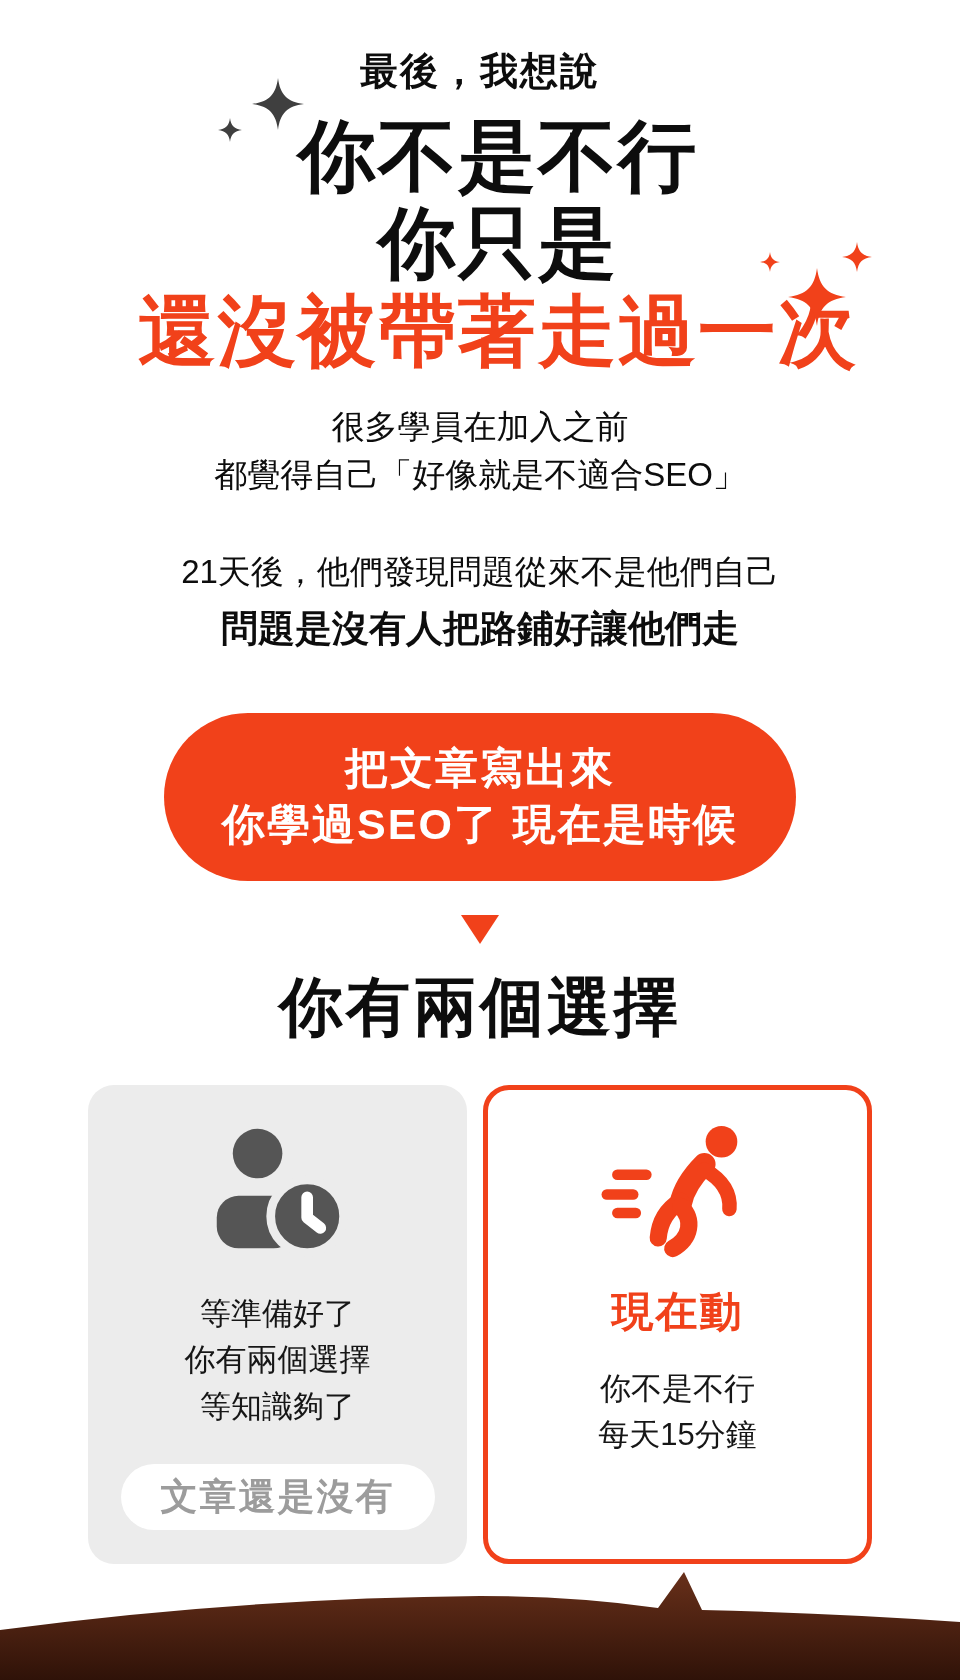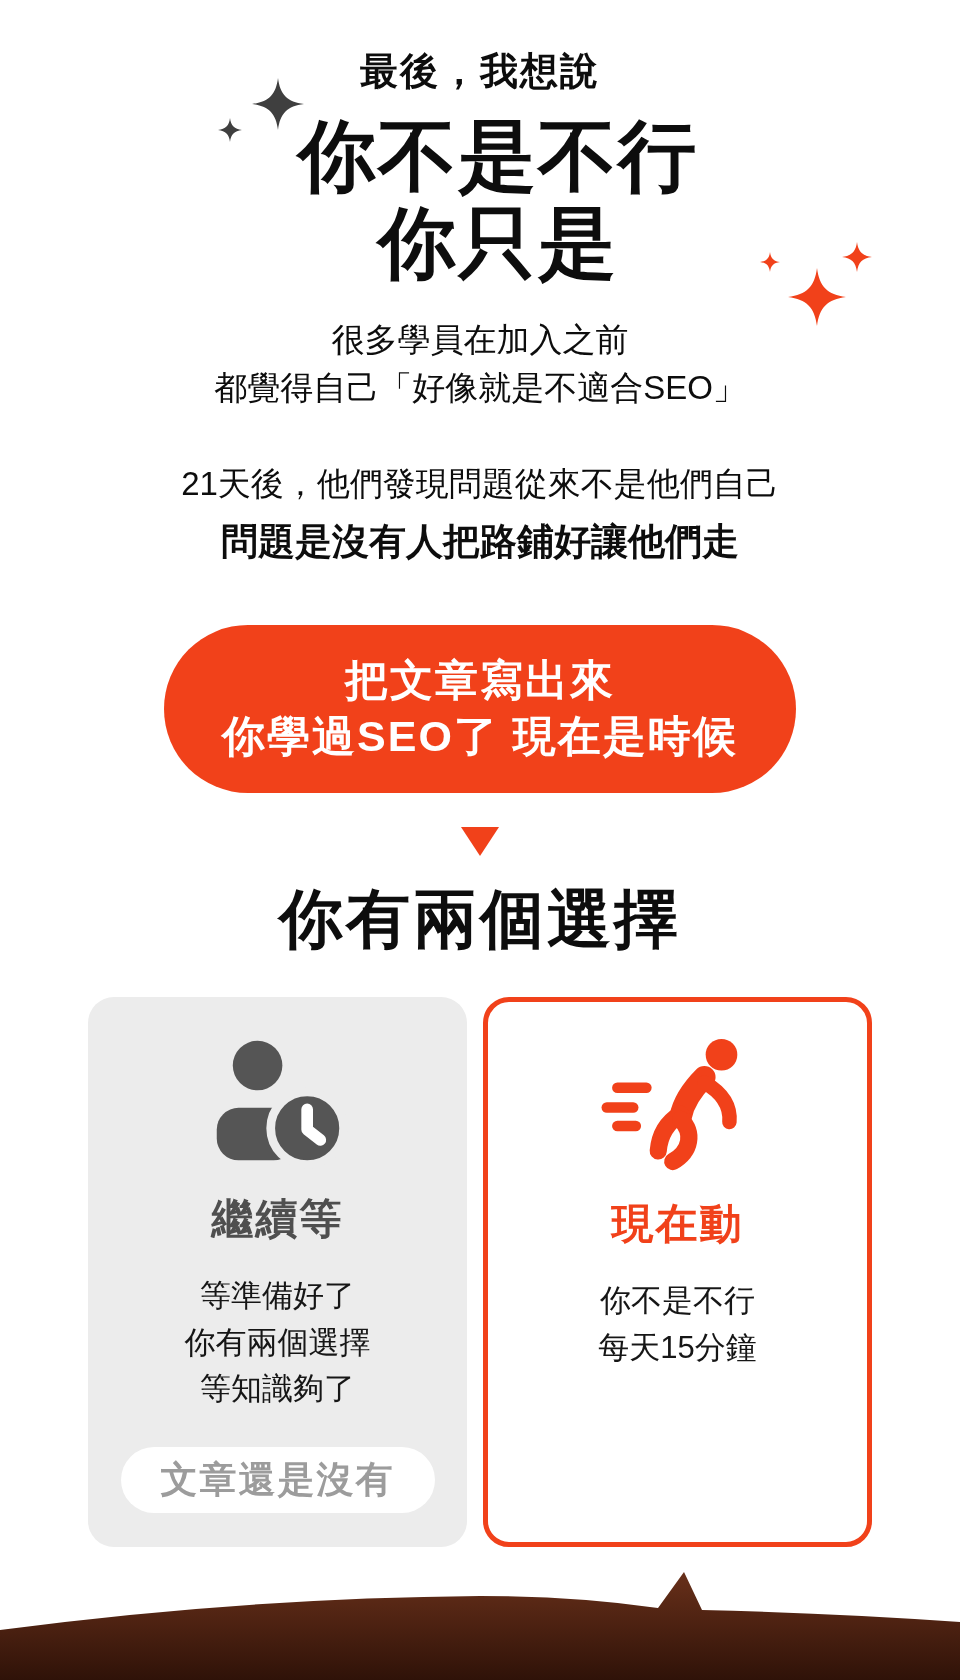--- a/index.html
+++ b/index.html
@@ -124,20 +124,21 @@
   <svg class="spark" style="left:760px;top:252px;width:20px;height:20px;" viewBox="0 0 100 100">
     <path d="M50 0 C54 32 68 46 100 50 C68 54 54 68 50 100 C46 68 32 54 0 50 C32 46 46 32 50 0 Z" fill="#F1411A"></path>
   </svg>
 
   
   <div class="kicker">最後，我想說</div>
 
   <div class="hero-title">
     <div>你不是不行</div>
     <div>你只是</div>
+    <div class="hl">還沒被帶著走過一次</div>
   </div>
 
   <div class="para1">
     <div>很多學員在加入之前</div>
     <div>都覺得自己「好像就是不適合SEO」</div>
   </div>
 
   <div class="para2">
     <div>21天後，他們發現問題從來不是他們自己</div>
     <div class="strong">問題是沒有人把路鋪好讓他們走</div>
@@ -157,21 +158,20 @@
 
     <div class="card card-wait">
       <div class="card-icon">
         <svg width="150" height="140" viewBox="0 0 100 96">
           <circle cx="36" cy="23" r="17" fill="#555555"></circle>
           <rect x="8" y="52" width="54" height="36" rx="15" fill="#555555"></rect>
           <circle cx="70" cy="66" r="25" fill="#555555" stroke="#ECECEC" stroke-width="6"></circle>
           <path d="M70 53 V67 L79 74" stroke="#ffffff" stroke-width="8" fill="none" stroke-linecap="round" stroke-linejoin="round"></path>
         </svg>
       </div>
-      <div class="card-title">繼續等</div>
       <div class="card-lines">
         <div>等準備好了</div>
         <div>你有兩個選擇</div>
         <div>等知識夠了</div>
       </div>
       <div class="result-pill">文章還是沒有</div>
     </div>
 
     <div class="card card-act">
       <div class="card-icon">

